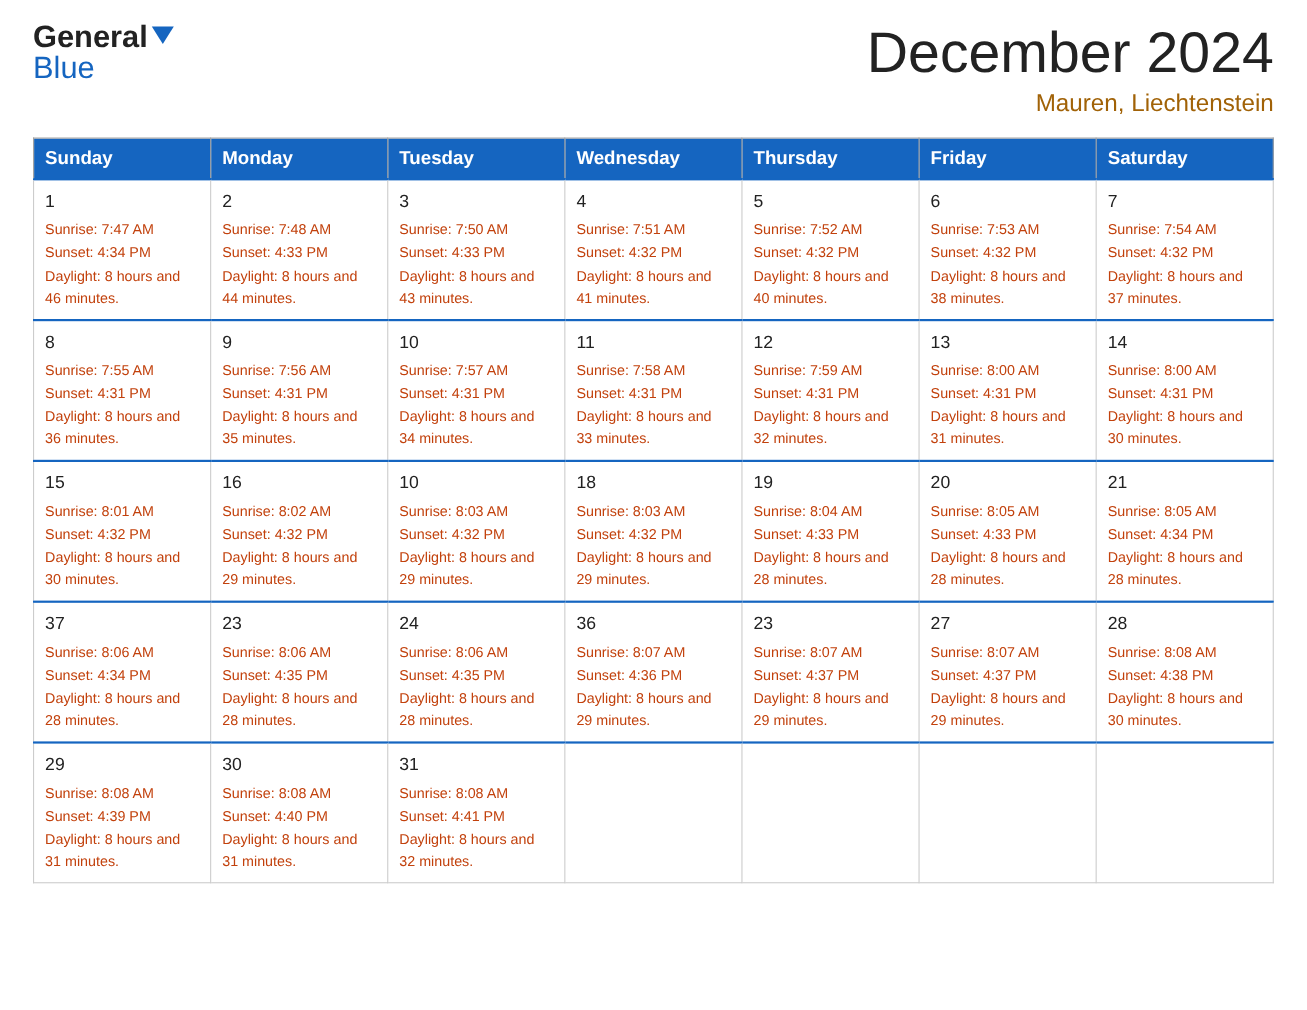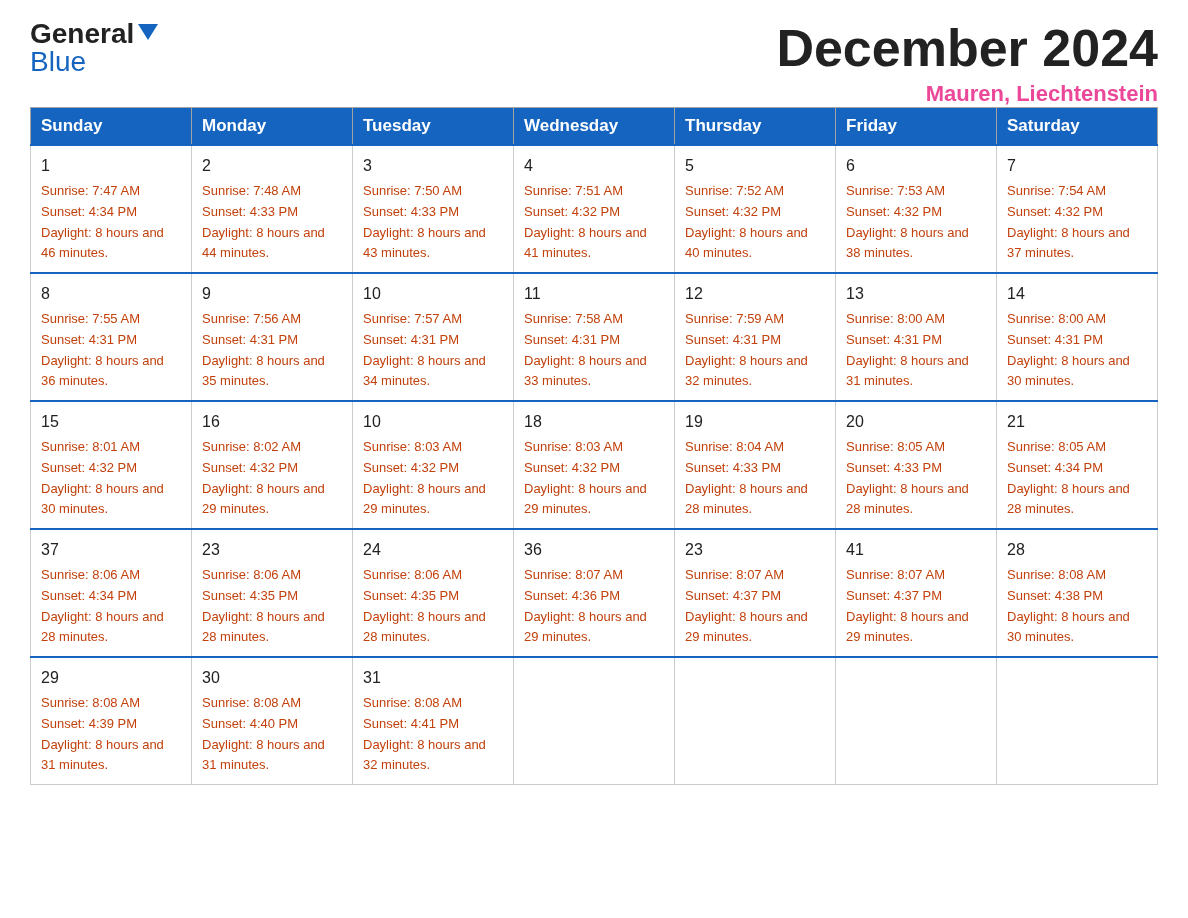--- a/index.html
+++ b/index.html
@@ -8,20 +8,21 @@
       background: #fff;
       color: #222;
       width: 1188px;
       min-height: 918px;
       padding: 20px 30px 30px 30px;
     }
     .header {
       display: flex;
       justify-content: space-between;
       align-items: flex-start;
+      margin-bottom: 18px;
     }
     .logo {
       display: flex;
       flex-direction: column;
       align-items: flex-start;
     }
     .logo-text-general {
       font-size: 28px;
       font-weight: bold;
       color: #222;
@@ -47,30 +48,29 @@
     }
     .logo-row {
       display: flex;
       align-items: center;
     }
     .title-section {
       text-align: right;
     }
     .calendar-title {
       font-size: 52px;
-      font-weight: bold;
+      font-weight: normal;
       color: #222;
       line-height: 1.1;
       text-align: center;
     }
     .calendar-subtitle {
       font-size: 22px;
-      color: #ec4899;
+      color: #a16207;
       margin-top: 4px;
-      font-weight: bold;
     }
     table {
       width: 100%;
       border-collapse: collapse;
       table-layout: fixed;
     }
     thead tr th {
       background-color: #1565c0;
       color: #fff;
       font-size: 17px;
@@ -238,21 +238,21 @@
         </td>
         <td>
           <div class="day-number">36</div>
         <div class="day-info">Sunrise: 8:07 AM<br>Sunset: 4:36 PM<br>Daylight: 8 hours and 29 minutes.</div>
         </td>
         <td>
           <div class="day-number">23</div>
         <div class="day-info">Sunrise: 8:07 AM<br>Sunset: 4:37 PM<br>Daylight: 8 hours and 29 minutes.</div>
         </td>
         <td>
-          <div class="day-number">41</div>
+          <div class="day-number">27</div>
         <div class="day-info">Sunrise: 8:07 AM<br>Sunset: 4:37 PM<br>Daylight: 8 hours and 29 minutes.</div>
         </td>
         <td>
           <div class="day-number">28</div>
         <div class="day-info">Sunrise: 8:08 AM<br>Sunset: 4:38 PM<br>Daylight: 8 hours and 30 minutes.</div>
         </td>
       </tr>
       <tr>
         <td>
           <div class="day-number">29</div>

